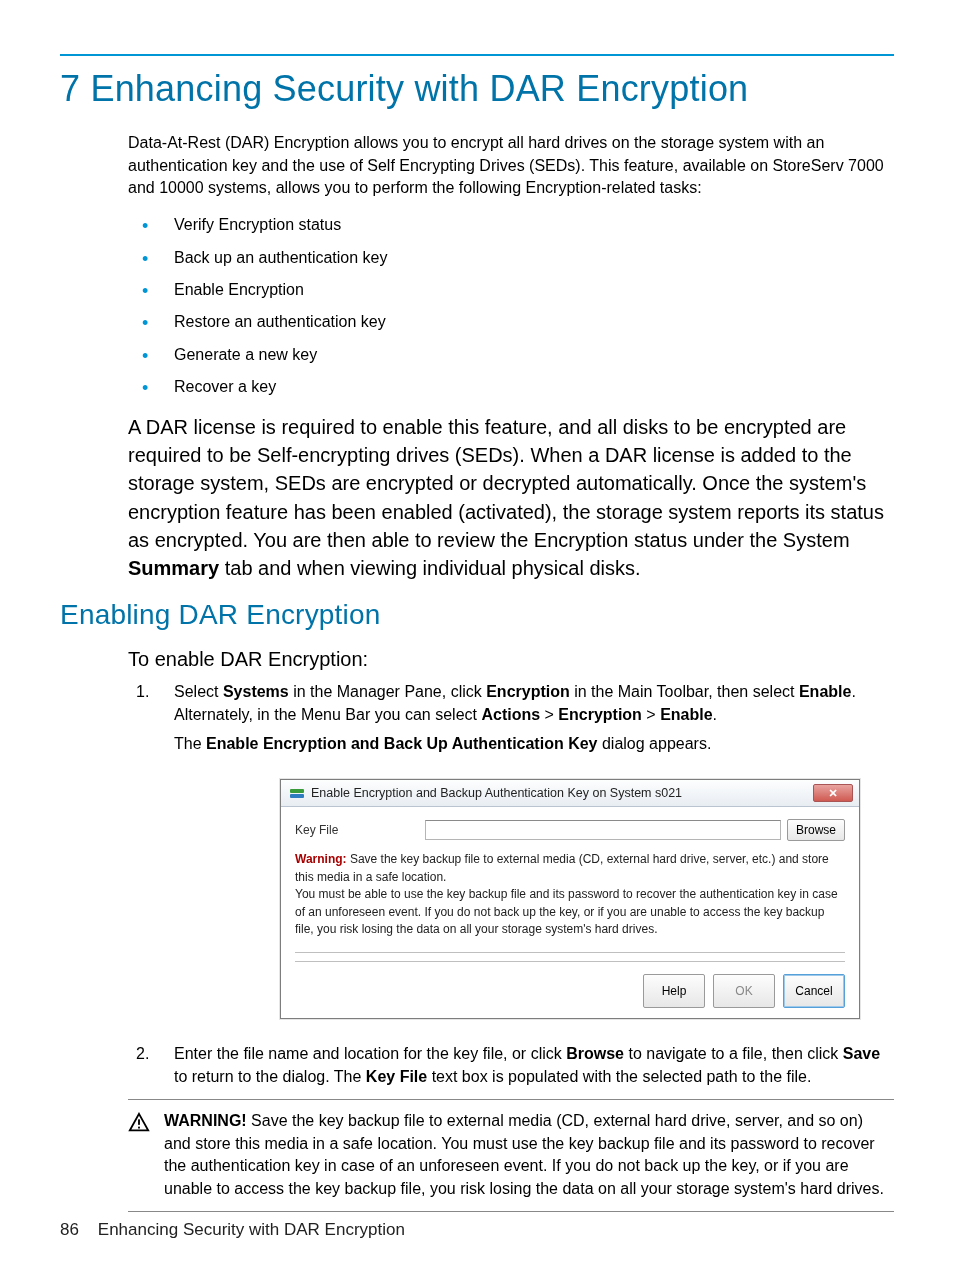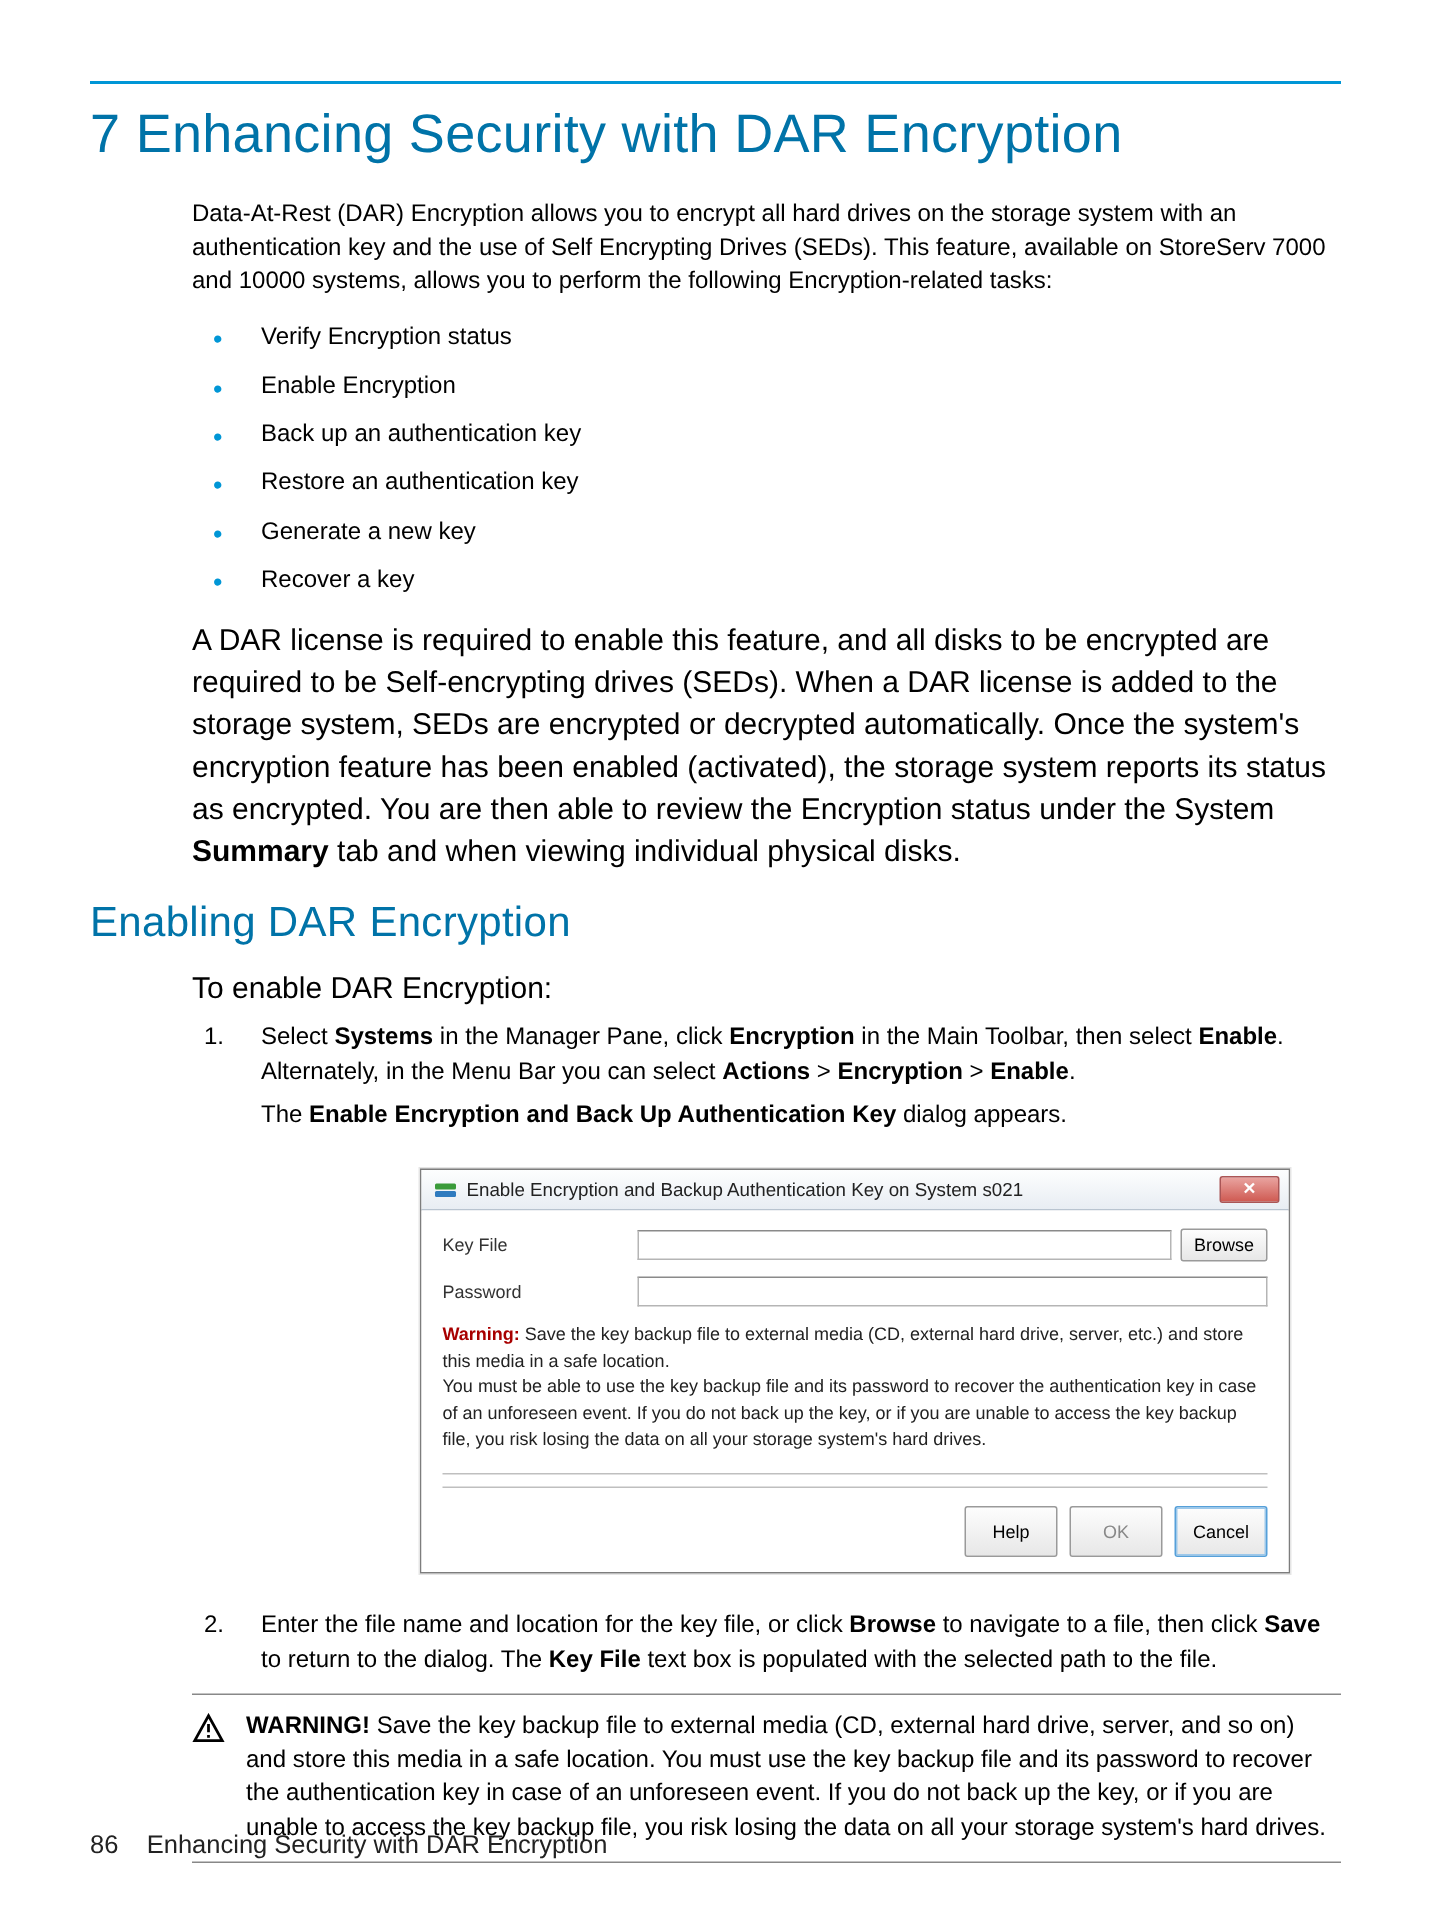--- a/index.html
+++ b/index.html
@@ -231,22 +231,22 @@
 
 <div class="page">
   <div class="top-rule"></div>
 
   <h1 class="h1">7 Enhancing Security with DAR Encryption</h1>
 
   <p class="intro">Data-At-Rest (DAR) Encryption allows you to encrypt all hard drives on the storage system with an authentication key and the use of Self Encrypting Drives (SEDs). This feature, available on StoreServ 7000 and 10000 systems, allows you to perform the following Encryption-related tasks:</p>
 
   <ul class="tasks">
     <li>Verify Encryption status</li>
+    <li>Back up an authentication key</li>
     <li>Enable Encryption</li>
-    <li>Back up an authentication key</li>
     <li>Restore an authentication key</li>
     <li>Generate a new key</li>
     <li>Recover a key</li>
   </ul>
 
   <p class="para">
     <span>A DAR license is required to enable this feature, and all disks to be encrypted are required to be Self-encrypting drives (SEDs). When a DAR license is added to the storage system, SEDs are encrypted or decrypted automatically. Once the system's encryption feature has been enabled (activated), the storage system reports its status as encrypted. You are then able to review the Encryption status under the System </span><span class="bold">Summary</span><span> tab and when viewing individual physical disks.</span>
   </p>
 
   <h2 class="h2">Enabling DAR Encryption</h2>
@@ -275,24 +275,20 @@
           </div>
           <div class="close-btn">
             <span>✕</span>
           </div>
         </div>
         <div class="dialog-body">
           <div class="form-row">
             <div class="form-label">Key File</div>
             <div class="form-input short"></div>
             <div class="browse">Browse</div>
-          </div>
-          <div class="form-row">
-            <div class="form-label">Password</div>
-            <div class="form-input"></div>
           </div>
           <div class="warn-box">
             <span class="w">Warning:</span><span> Save the key backup file to external media (CD, external hard drive, server, etc.) and store this media in a safe location.</span><br>
             <span>You must be able to use the key backup file and its password to recover the authentication key in case of an unforeseen event. If you do not back up the key, or if you are unable to access the key backup file, you risk losing the data on all your storage system's hard drives.</span>
           </div>
           <div class="hr"></div>
           <div class="hr"></div>
           <div class="btn-row">
             <div class="dlg-btn">Help</div>
             <div class="dlg-btn disabled">OK</div>

